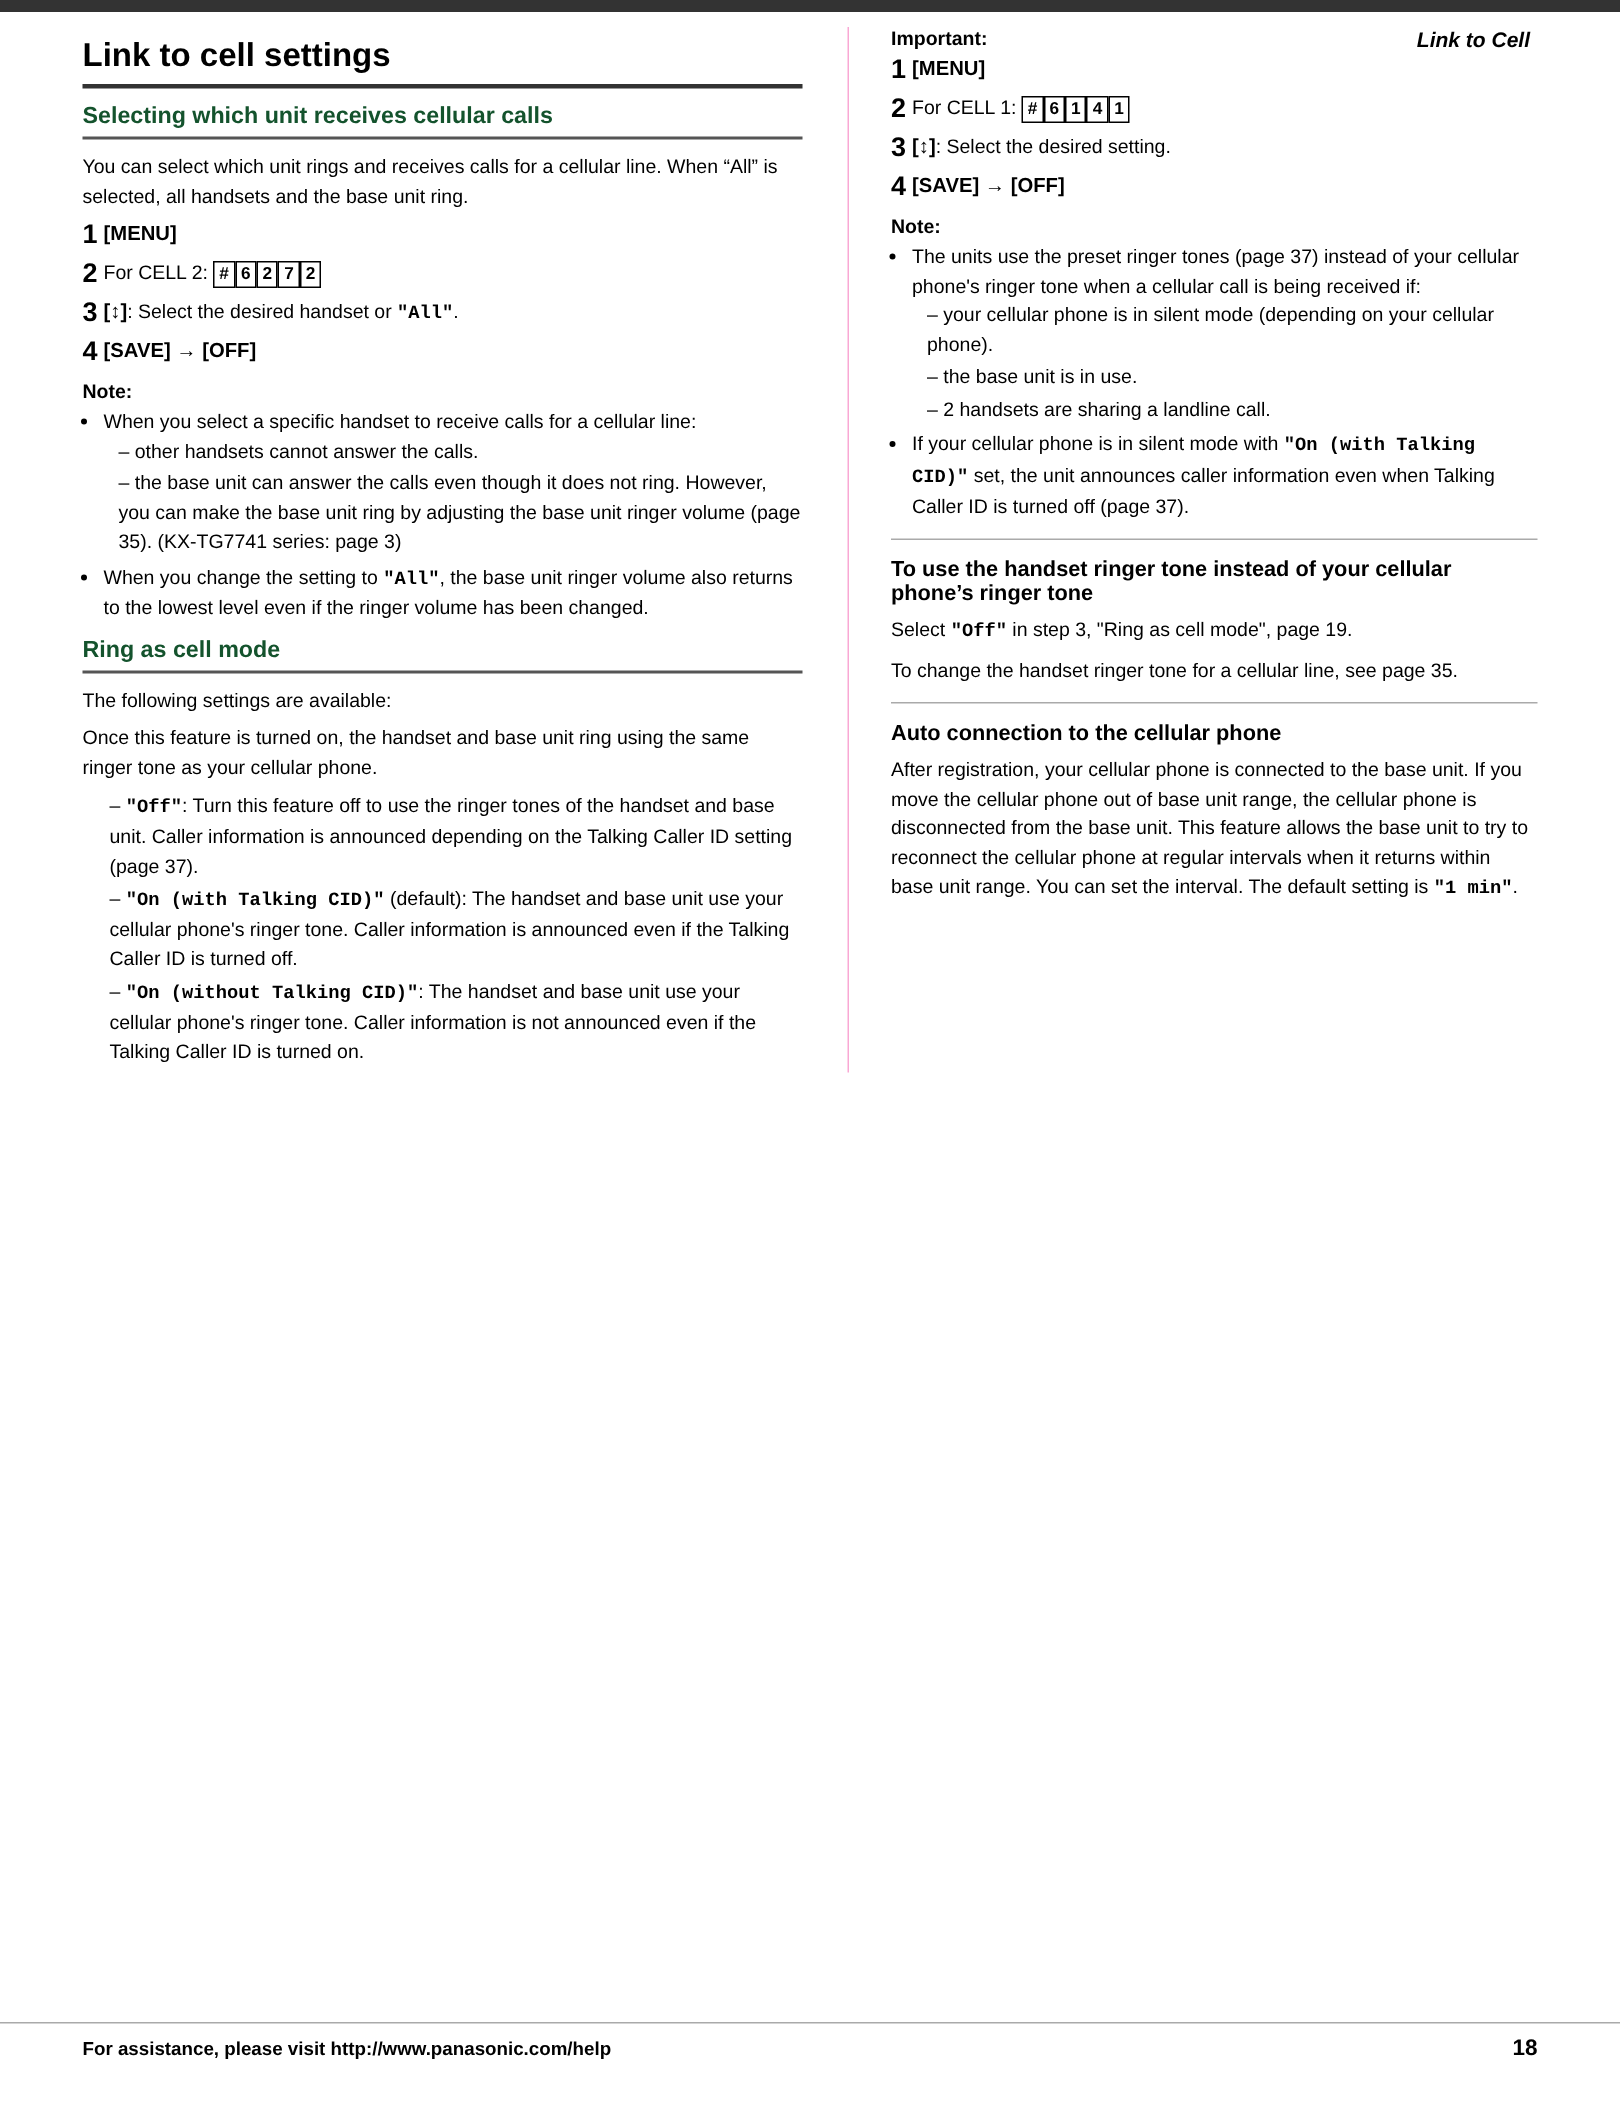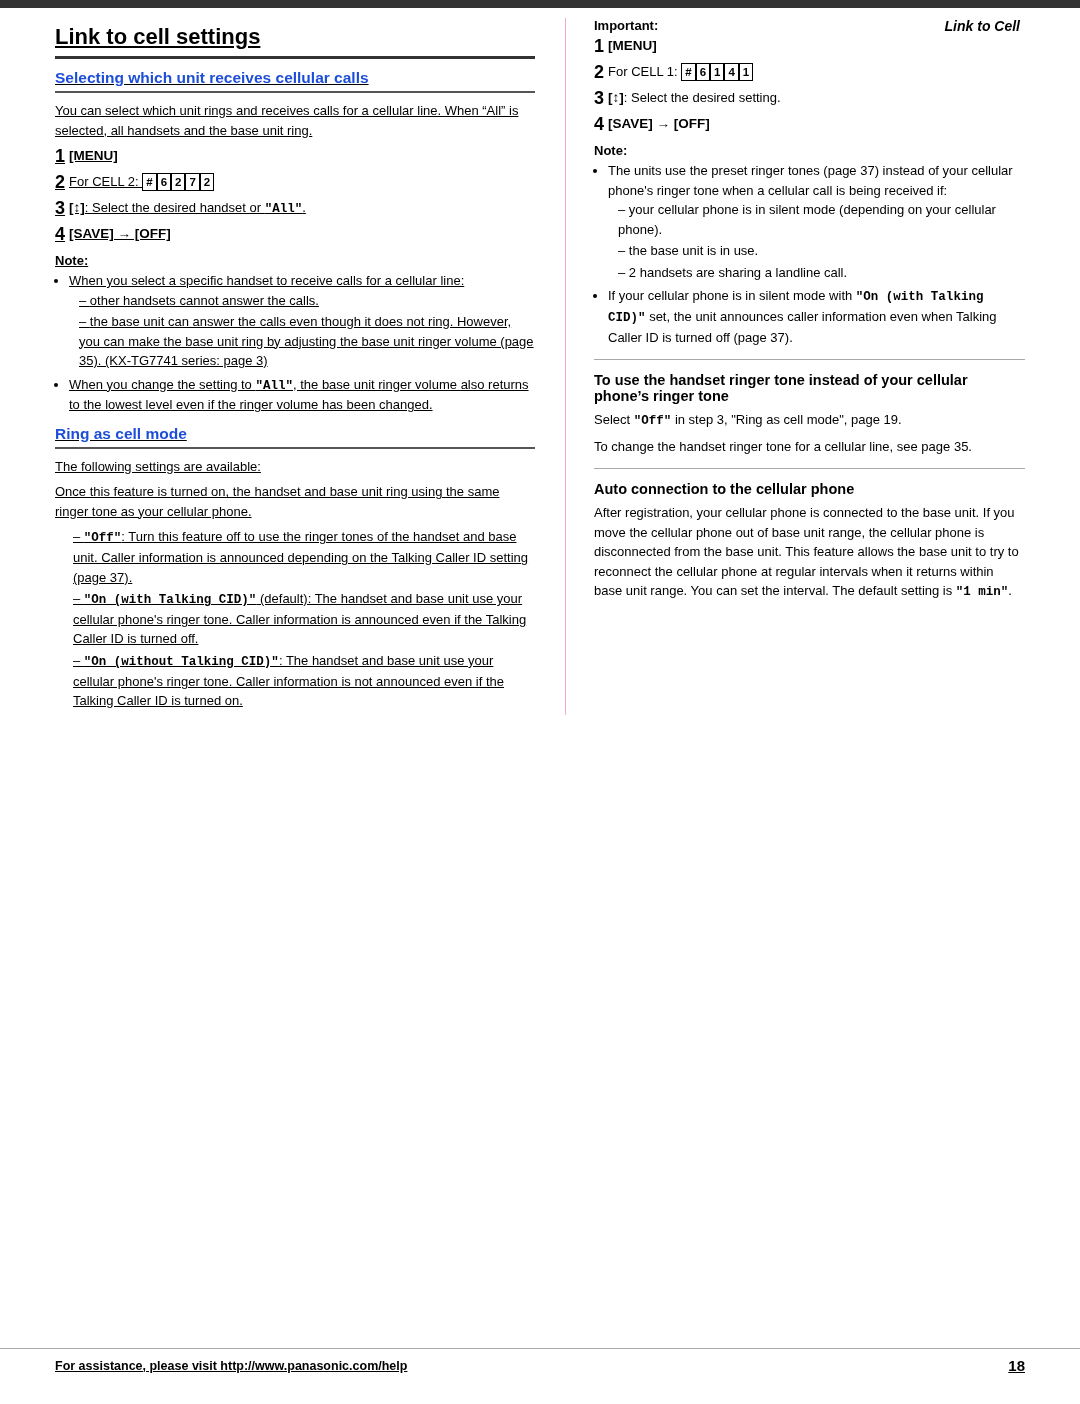--- a/index.html
+++ b/index.html
@@ -37,42 +37,41 @@
     
     .content-area {
       display: flex;
       margin-top: 10px;
       padding: 0 55px;
       gap: 30px;
     }
     .left-col {
       flex: 1;
       max-width: 480px;
-      text-decoration: underline;
     }
     .right-col {
       flex: 1;
       max-width: 460px;
       border-left: 1px solid #f9a8d4;
       padding-left: 28px;
     }
     
     .section-main-title {
       font-size: 22px;
       font-weight: bold;
       color: #000;
       border-bottom: 3px solid #333;
       padding-bottom: 6px;
       margin-bottom: 10px;
       margin-top: 6px;
     }
     .section-sub-title {
       font-size: 15.5px;
       font-weight: bold;
-      color: #1d4ed8;
+      color: #14532d;
       border-bottom: 2px solid #555;
       padding-bottom: 4px;
       margin-bottom: 8px;
       margin-top: 10px;
     }
     .section-sub-title2 {
       font-size: 14.5px;
       font-weight: bold;
       color: #000;
       margin-bottom: 6px;
@@ -156,21 +155,20 @@
       position: absolute;
       bottom: 30px;
       left: 0;
       right: 0;
       display: flex;
       justify-content: space-between;
       align-items: center;
       padding: 0 55px;
       border-top: 1px solid #aaa;
       padding-top: 8px;
-      text-decoration: underline;
     }
     .footer-text {
       font-size: 12.5px;
       font-weight: bold;
       color: #000;
     }
     .footer-page {
       font-size: 15px;
       font-weight: bold;
     }

